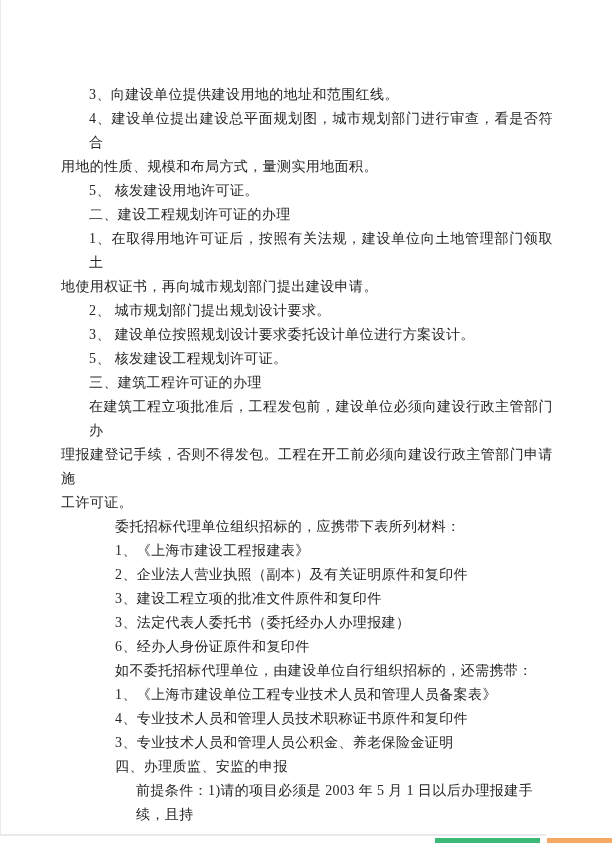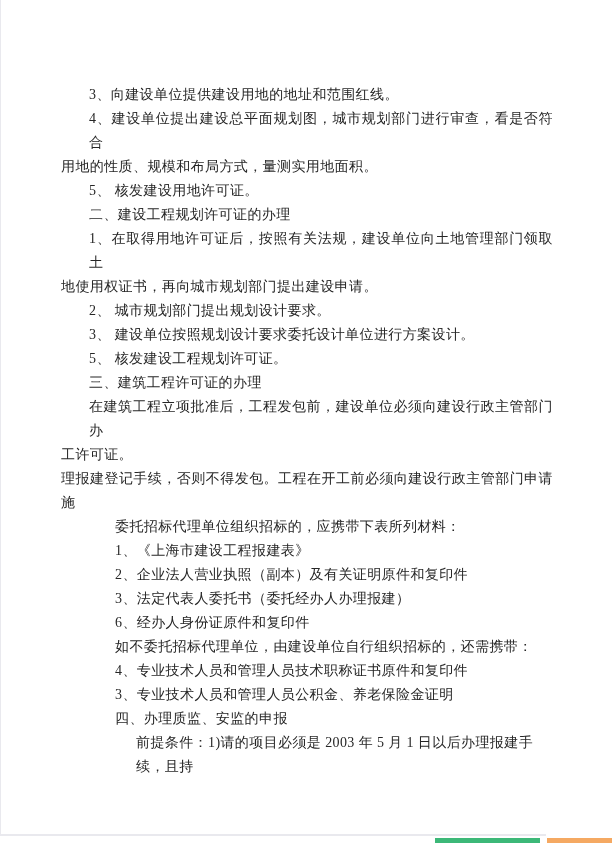--- a/index.html
+++ b/index.html
@@ -70,28 +70,30 @@
     <p class="i0">用地的性质、规模和布局方式，量测实用地面积。</p>
     <p class="i2">5、 核发建设用地许可证。</p>
     <p class="i2">二、建设工程规划许可证的办理</p>
     <p class="i2 fill">1、在取得用地许可证后，按照有关法规，建设单位向土地管理部门领取土</p>
     <p class="i0">地使用权证书，再向城市规划部门提出建设申请。</p>
     <p class="i2">2、 城市规划部门提出规划设计要求。</p>
     <p class="i2">3、 建设单位按照规划设计要求委托设计单位进行方案设计。</p>
     <p class="i2">5、 核发建设工程规划许可证。</p>
     <p class="i2">三、建筑工程许可证的办理</p>
     <p class="i2 fill">在建筑工程立项批准后，工程发包前，建设单位必须向建设行政主管部门办</p>
+    <p class="i0 fill">理报建登记手续，否则不得发包。工程在开工前必须向建设行政主管部门申请施</p>
     <p class="i0">工许可证。</p>
-    <p class="i0 fill">理报建登记手续，否则不得发包。工程在开工前必须向建设行政主管部门申请施</p>
     <p class="i3">委托招标代理单位组织招标的，应携带下表所列材料：</p>
     <p class="i3">1、《上海市建设工程报建表》</p>
     <p class="i3">2、企业法人营业执照（副本）及有关证明原件和复印件</p>
+    <p class="i3">3、建设工程立项的批准文件原件和复印件</p>
     <p class="i3">3、法定代表人委托书（委托经办人办理报建）</p>
     <p class="i3">6、经办人身份证原件和复印件</p>
     <p class="i3">如不委托招标代理单位，由建设单位自行组织招标的，还需携带：</p>
+    <p class="i3">1、《上海市建设单位工程专业技术人员和管理人员备案表》</p>
     <p class="i3">4、专业技术人员和管理人员技术职称证书原件和复印件</p>
     <p class="i3">3、专业技术人员和管理人员公积金、养老保险金证明</p>
     <p class="i3">四、办理质监、安监的申报</p>
     <p class="i4">前提条件：1)请的项目必须是 2003 年 5 月 1 日以后办理报建手续，且持</p>
 
   </div>
 </div>
 
 <div class="bar green"></div>
 <div class="bar orange"></div>

